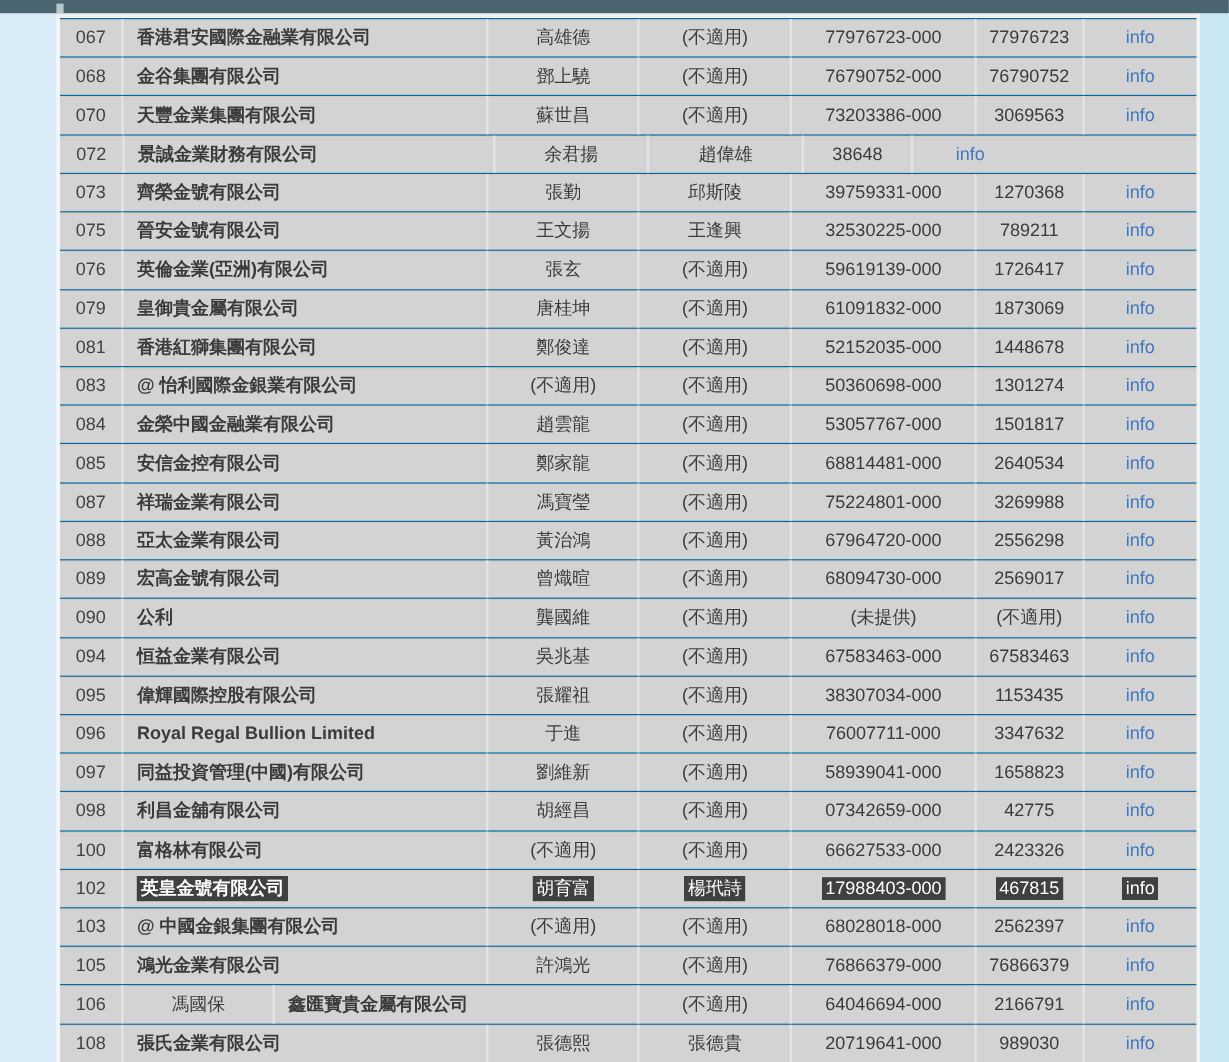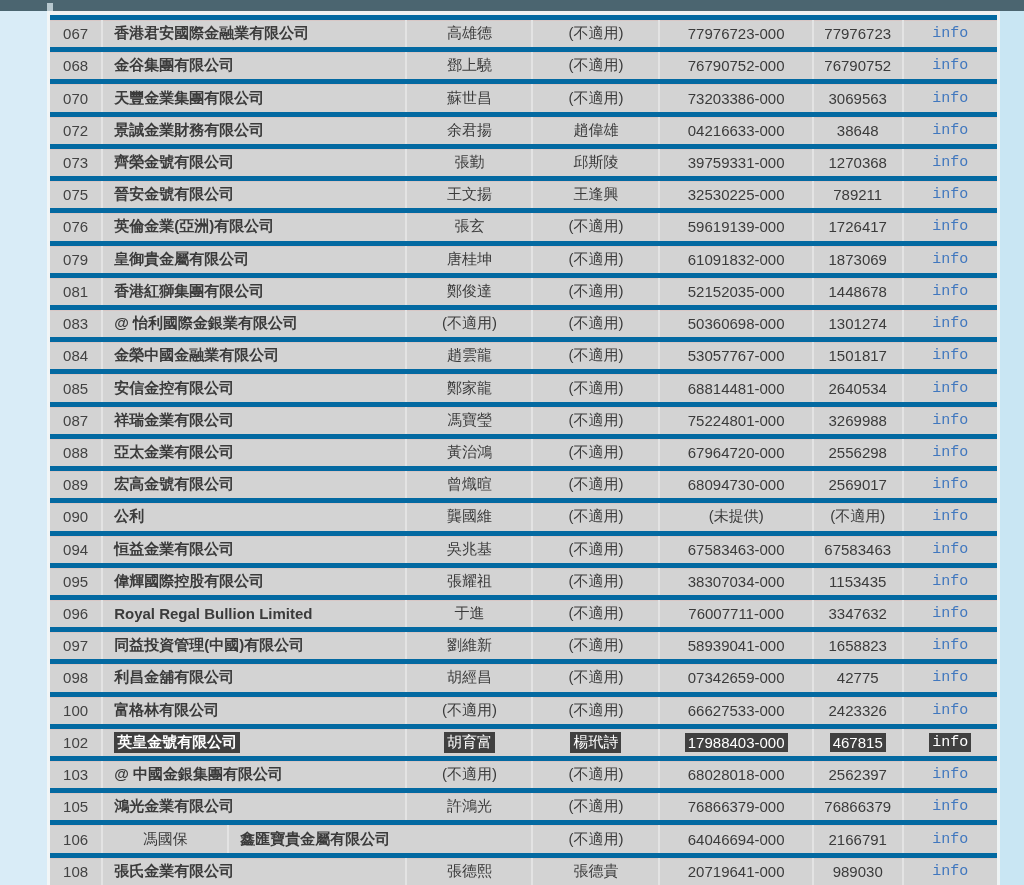--- a/index.html
+++ b/index.html
@@ -25,38 +25,38 @@
     box-sizing:border-box;
     border-left:3px solid #f2f6f7;
     border-right:3px solid #eef3f4;
     background:#eef1f2;
     padding-top:4px;
   }
   .row{
     display:flex;align-items:center;
     height:32.22px;box-sizing:border-box;
     background:#d3d3d3;
-    border-top:5px solid #0369a1;
+    border-top:1px solid #0369a1;
     box-shadow:inset 0 1px 0 #d8c7c5;
     color:#3b3b3b;font-size:15px;
   }
   .c{
     box-sizing:border-box;height:100%;
     display:flex;align-items:center;justify-content:center;
     overflow:hidden;white-space:nowrap;
   }
   .c + .c{border-left:2px solid #e3e3e3;}
   .c-no{width:52px;color:#424242;}
   .c-company{width:309px;justify-content:flex-start;padding-left:11px;font-weight:bold;}
   .c-m{width:128px;}
   .c-m2{width:129px;}
   .c-ph{width:156px;}
   .c-num{width:91px;}
   .c-info{width:97px;}
-  .c-info .lnk{color:#4077be;cursor:pointer;font-family:Liberation Mono, monospace;}
+  .c-info .lnk{color:#4077be;cursor:pointer;}
   .sel{background:#404040;color:#ffffff;padding:1px 3px;}
   .c-info .sel{color:#ffffff;}
 </style>
 </head>
 <body>
 
 <div id="top-bar">
   <div class="notch"></div>
 </div>
 
@@ -94,21 +94,20 @@
     <div class="c c-num">3069563</div>
     <div class="c c-info">
       <span class="lnk">info</span>
     </div>
   </div>
     <div class="row">
     <div class="c c-no">072</div>
     <div class="c c-company">景誠金業財務有限公司</div>
     <div class="c c-m">余君揚</div>
     <div class="c c-m2">趙偉雄</div>
-    <div class="c c-ph">04216633-000</div>
     <div class="c c-num">38648</div>
     <div class="c c-info">
       <span class="lnk">info</span>
     </div>
   </div>
     <div class="row">
     <div class="c c-no">073</div>
     <div class="c c-company">齊榮金號有限公司</div>
     <div class="c c-m">張勤</div>
     <div class="c c-m2">邱斯陵</div>

